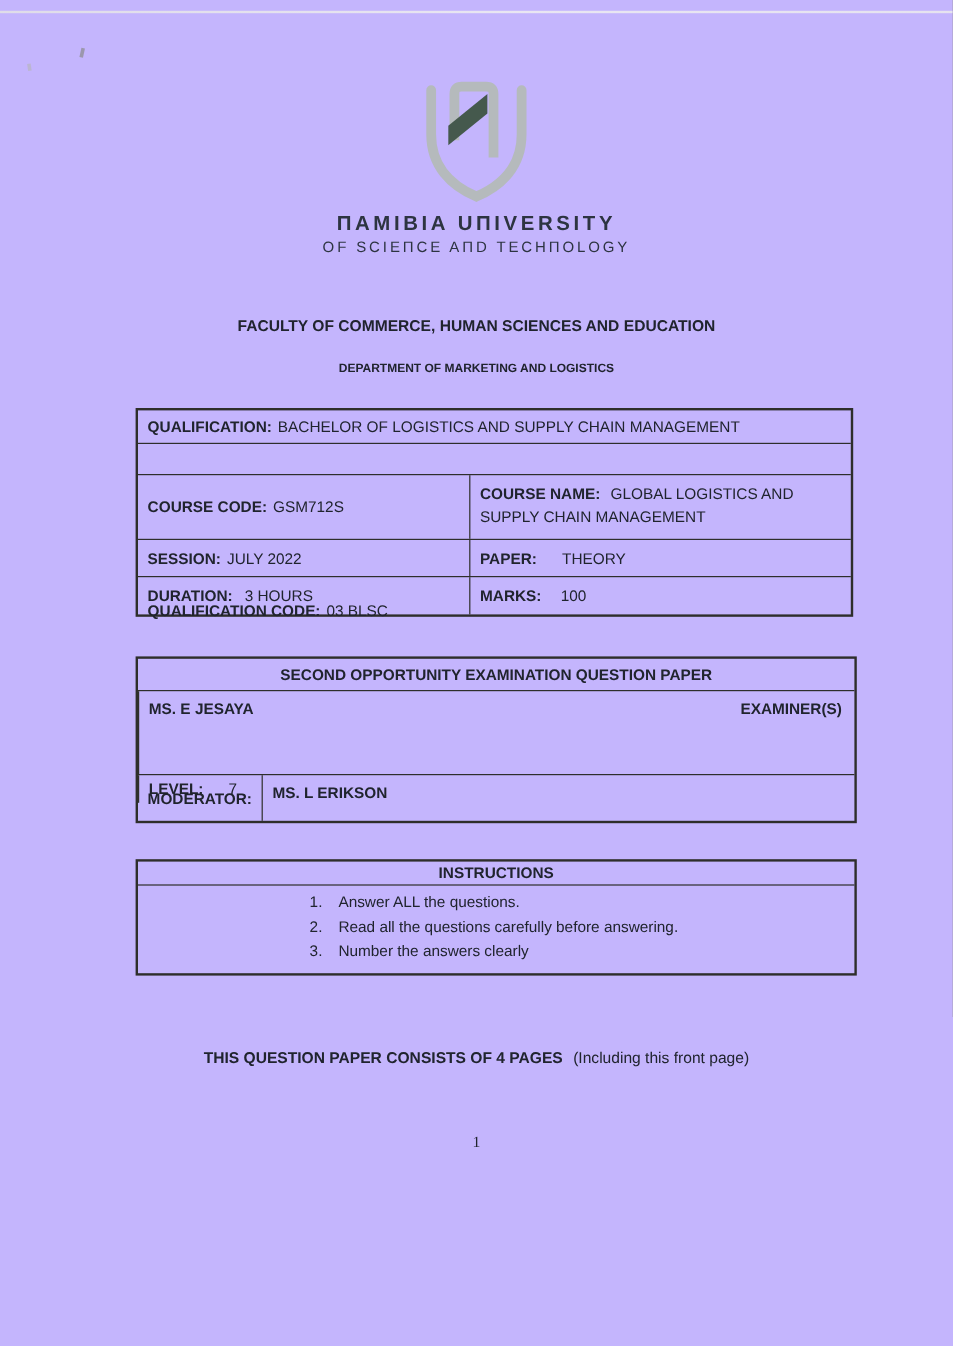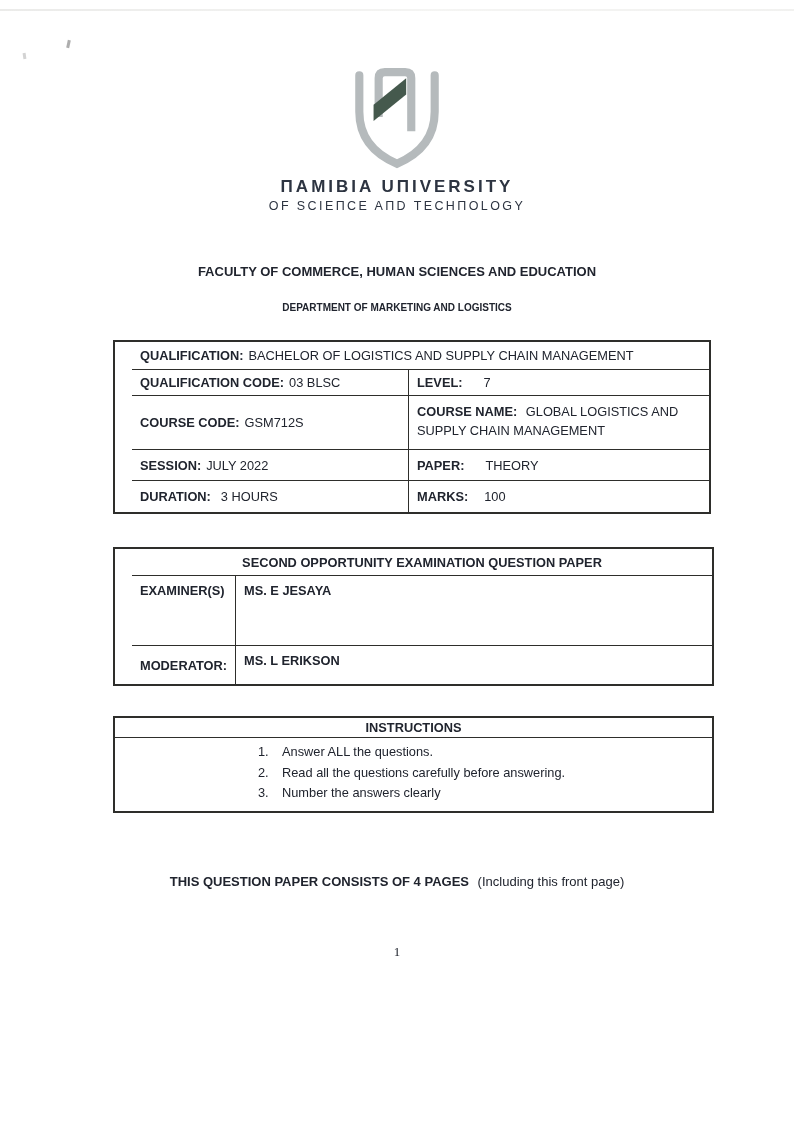--- a/index.html
+++ b/index.html
@@ -1,20 +1,20 @@
 <!DOCTYPE html>
 <html><head>
 <meta charset="utf-8">
 <style>
   html,body{margin:0;padding:0;background:#9a9a9a;}
   .page{
     position:relative;
     width:794px;height:1122px;
     margin:0 auto;
-    background:#ffffff;
+    background:#c4b5fd;
     font-family:"Liberation Sans", sans-serif;
     color:#20242e;
     overflow:hidden;
   }
   
   .top-edge-line{position:absolute;top:9px;left:0;width:100%;height:2px;
     background:linear-gradient(90deg,#e6e6e4 0%,#f2f2f0 55%,#eeeeec 100%);opacity:.8;}
   .speck-a{position:absolute;left:67px;top:40px;width:3px;height:8px;background:#8a8a8a;transform:rotate(12deg);opacity:.7;}
   .speck-b{position:absolute;left:23px;top:53px;width:3px;height:6px;background:#b5b5b5;transform:rotate(-8deg);opacity:.6;}
 
@@ -23,34 +23,34 @@
   .shield{display:block;margin:0 auto;}
   .wm1{margin-top:4px;font-size:17px;font-weight:700;letter-spacing:3px;line-height:1.05;}
   .wm2{margin-top:3px;font-size:12.5px;font-weight:500;letter-spacing:2.4px;}
 
   .center-line{position:absolute;left:0;width:100%;text-align:center;}
   .faculty{top:264px;font-size:13px;font-weight:700;}
   .department{top:302px;font-size:10px;font-weight:700;}
 
   
   .box{position:absolute;border:2px solid #2e2e2b;background:transparent;font-size:12.8px;}
-  .row{display:flex;border-top:1.5px solid #2e2e2b;box-sizing:border-box;margin-left:17px;}
+  .row{display:flex;border-top:1.5px solid #2e2e2b;box-sizing:border-box;}
   .row:first-child{border-top:none;}
   .cell{box-sizing:border-box;padding:4px 8px;display:flex;align-items:center;flex-wrap:wrap;}
   .cell .lbl{font-weight:700;white-space:pre;}
   .cell .val{font-weight:400;margin-left:5px;}
   .cell.wrapcell{display:block;padding-top:7px;line-height:1.45;}
   .cell.wrapcell .lbl{display:inline;}
   .cell.wrapcell .val{display:inline;}
   .vdiv{border-left:1.5px solid #2e2e2b;gap:11px;}
 
   
   .course-table{top:340px;left:113px;width:594px;}
   .course-table .r1{height:27px;}
-  .course-table .r2{height:26px;}
+  .course-table .r2{height:26px;flex-direction:column;}
   .course-table .r3{height:54px;}
   .course-table .r4{height:31px;}
   .course-table .r5{height:32px;}
   .course-table .c-left{width:276px;flex:0 0 276px;}
   .course-table .c-right{flex:1 1 auto;}
   .gap2{margin-left:10px !important;}
 
   
   .exam-table{top:547px;left:113px;width:597px;font-weight:700;}
   .exam-table .t2head{height:26px;justify-content:center;text-align:center;padding:4px 23px;}
@@ -144,22 +144,22 @@
       <div class="cell c-right vdiv">
         <span class="lbl">MARKS:</span>
         <span class="val">100</span>
       </div>
     </div>
   </div>
 
   <div class="box exam-table">
     <div class="row t2head cell">SECOND OPPORTUNITY EXAMINATION QUESTION PAPER</div>
     <div class="row t2r1">
+      <div class="cell c-val vdiv">MS. E JESAYA</div>
       <div class="cell c-lab">EXAMINER(S)</div>
-      <div class="cell c-val vdiv">MS. E JESAYA</div>
     </div>
     <div class="row t2r2">
       <div class="cell c-lab low">MODERATOR:</div>
       <div class="cell c-val vdiv">MS. L ERIKSON</div>
     </div>
   </div>
 
   <div class="box instr-table">
     <div class="instr-head">INSTRUCTIONS</div>
     <div class="instr-body">

